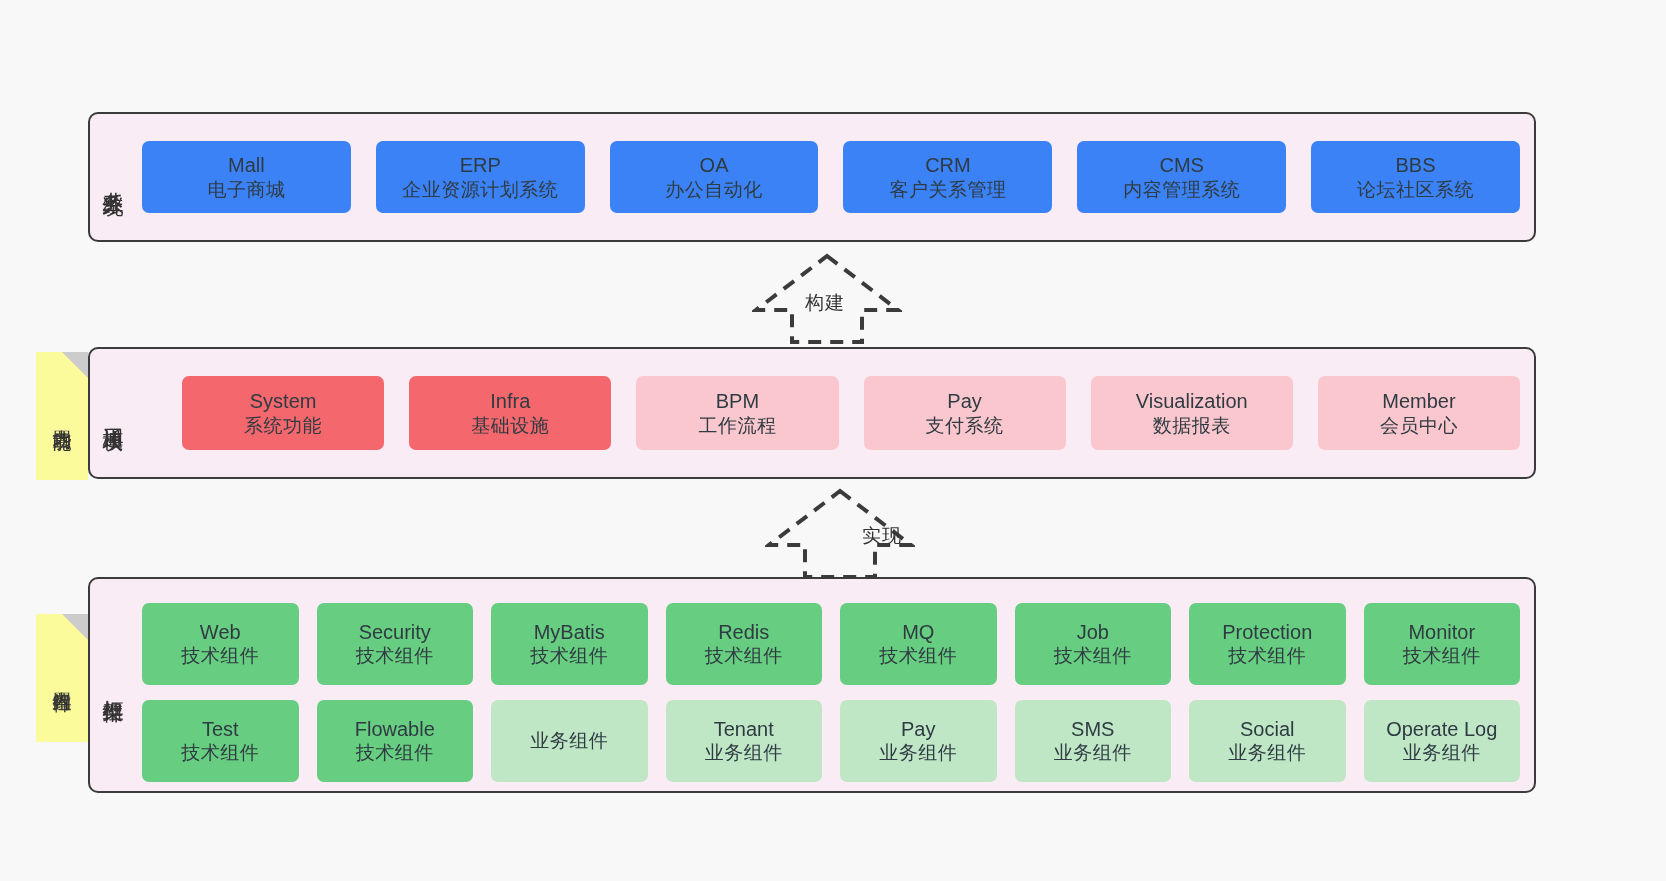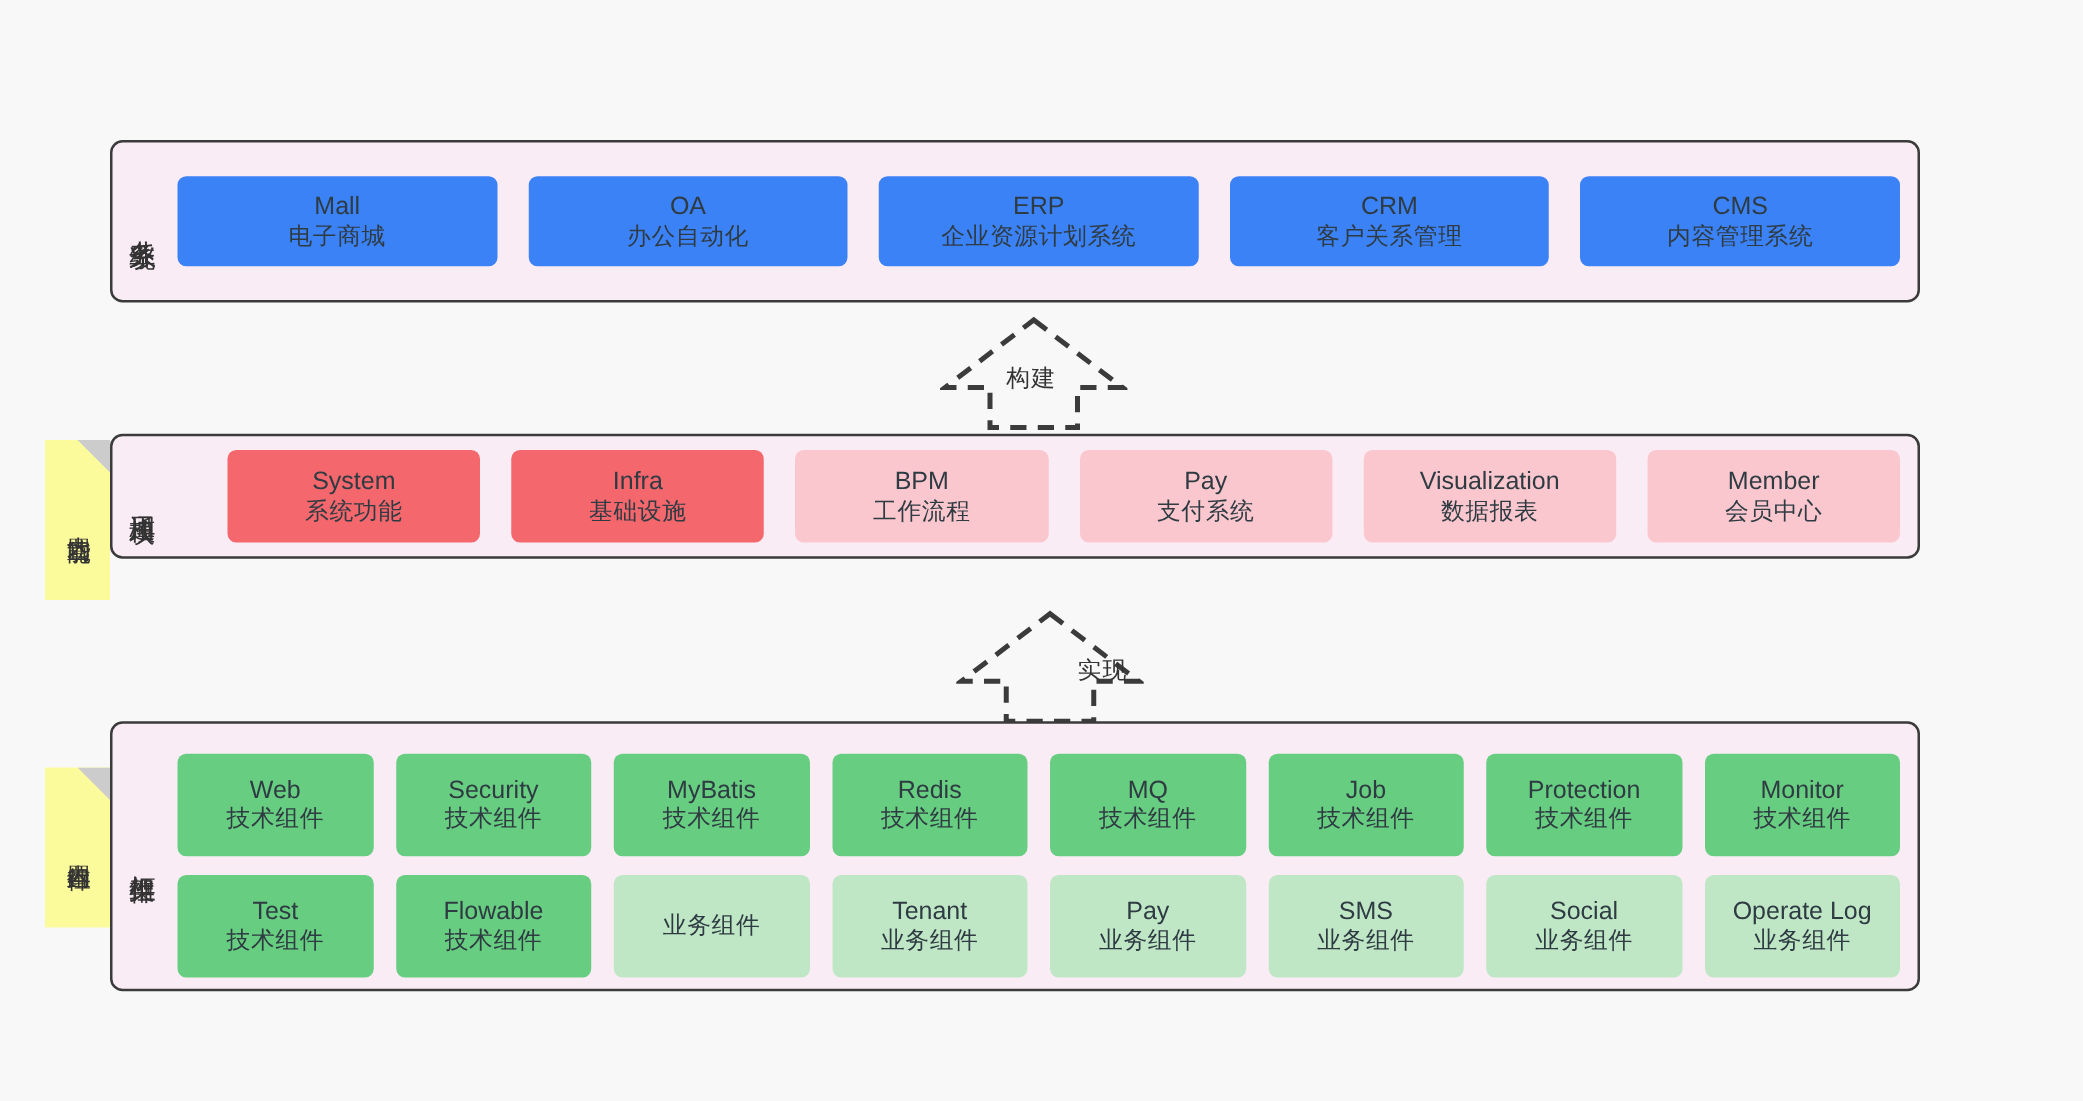--- a/index.html
+++ b/index.html
@@ -86,21 +86,21 @@
   .card.biz      { background: #3b82f6; }
   .card.core     { background: #f4676d; }
   .card.core-lt  { background: #fbc7ce; }
   .card.tech     { background: #67cd80; }
   .card.tech-lt  { background: #bfe7c6; }
 
   
   #layer-business { left: 88px;  top: 112px; width: 1448px; height: 130px; }
   #layer-business .card { height: 72px; }
 
-  #layer-common   { left: 88px;  top: 347px; width: 1448px; height: 100px; gap: 40px; }
+  #layer-common   { left: 88px;  top: 347px; width: 1448px; height: 132px; gap: 40px; }
   #layer-common .card { height: 74px; }
 
   #layer-framework{ left: 88px;  top: 577px; width: 1448px; height: 216px; }
   #layer-framework .card { height: 82px; }
   #layer-framework .layer-body { gap: 15px; padding: 14px 14px 0 6px; }
   #layer-framework .row { gap: 18px; }
 
   #layer-business .row { gap: 25px; }
   #layer-common   .row { gap: 25px; }
 
@@ -155,34 +155,38 @@
 
 <div class="layer" id="layer-business">
   <div class="layer-title">业务系统</div>
   <div class="layer-body">
     <div class="row">
       <div class="card biz">
         <span class="en">Mall</span>
         <span class="cn">电子商城</span>
       </div>
       <div class="card biz">
+        <span class="en">ERP</span>
+        <span class="cn">企业资源计划系统</span>
+      </div>
+      <div class="card biz">
         <span class="en">OA</span>
         <span class="cn">办公自动化</span>
       </div>
       <div class="card biz">
-        <span class="en">ERP</span>
-        <span class="cn">企业资源计划系统</span>
-      </div>
-      <div class="card biz">
         <span class="en">CRM</span>
         <span class="cn">客户关系管理</span>
       </div>
       <div class="card biz">
         <span class="en">CMS</span>
         <span class="cn">内容管理系统</span>
+      </div>
+      <div class="card biz">
+        <span class="en">BBS</span>
+        <span class="cn">论坛社区系统</span>
       </div>
     </div>
   </div>
 </div>
 
 <svg class="arrow" id="arrow-build" viewBox="0 0 150 92">
   <path d="M 75 4 L 146 58 L 110 58 L 110 90 L 40 90 L 40 58 L 4 58 Z" fill="none" stroke="#3b3b3b" stroke-width="4" stroke-dasharray="13,9" stroke-linejoin="miter"></path>
 </svg>
 <div class="arrow-label" id="arrow-build-label">构建</div>
 

